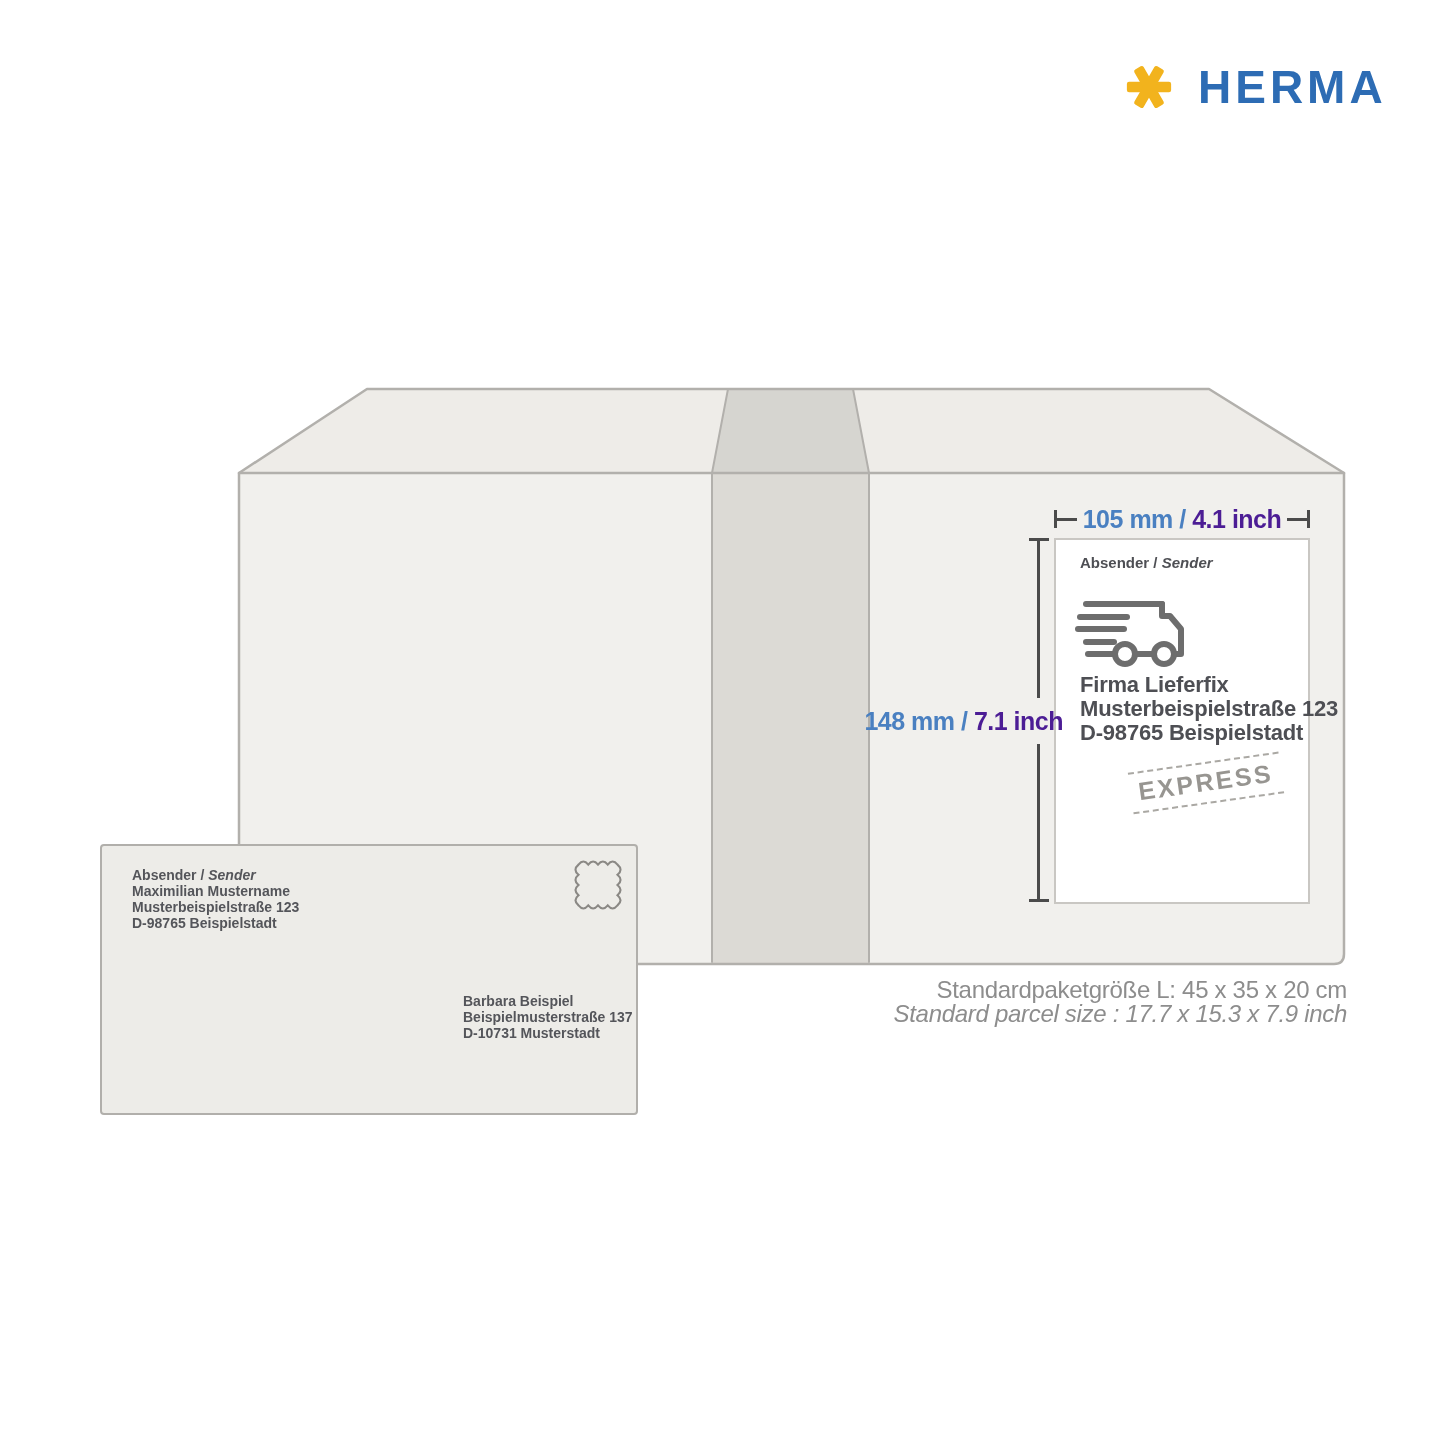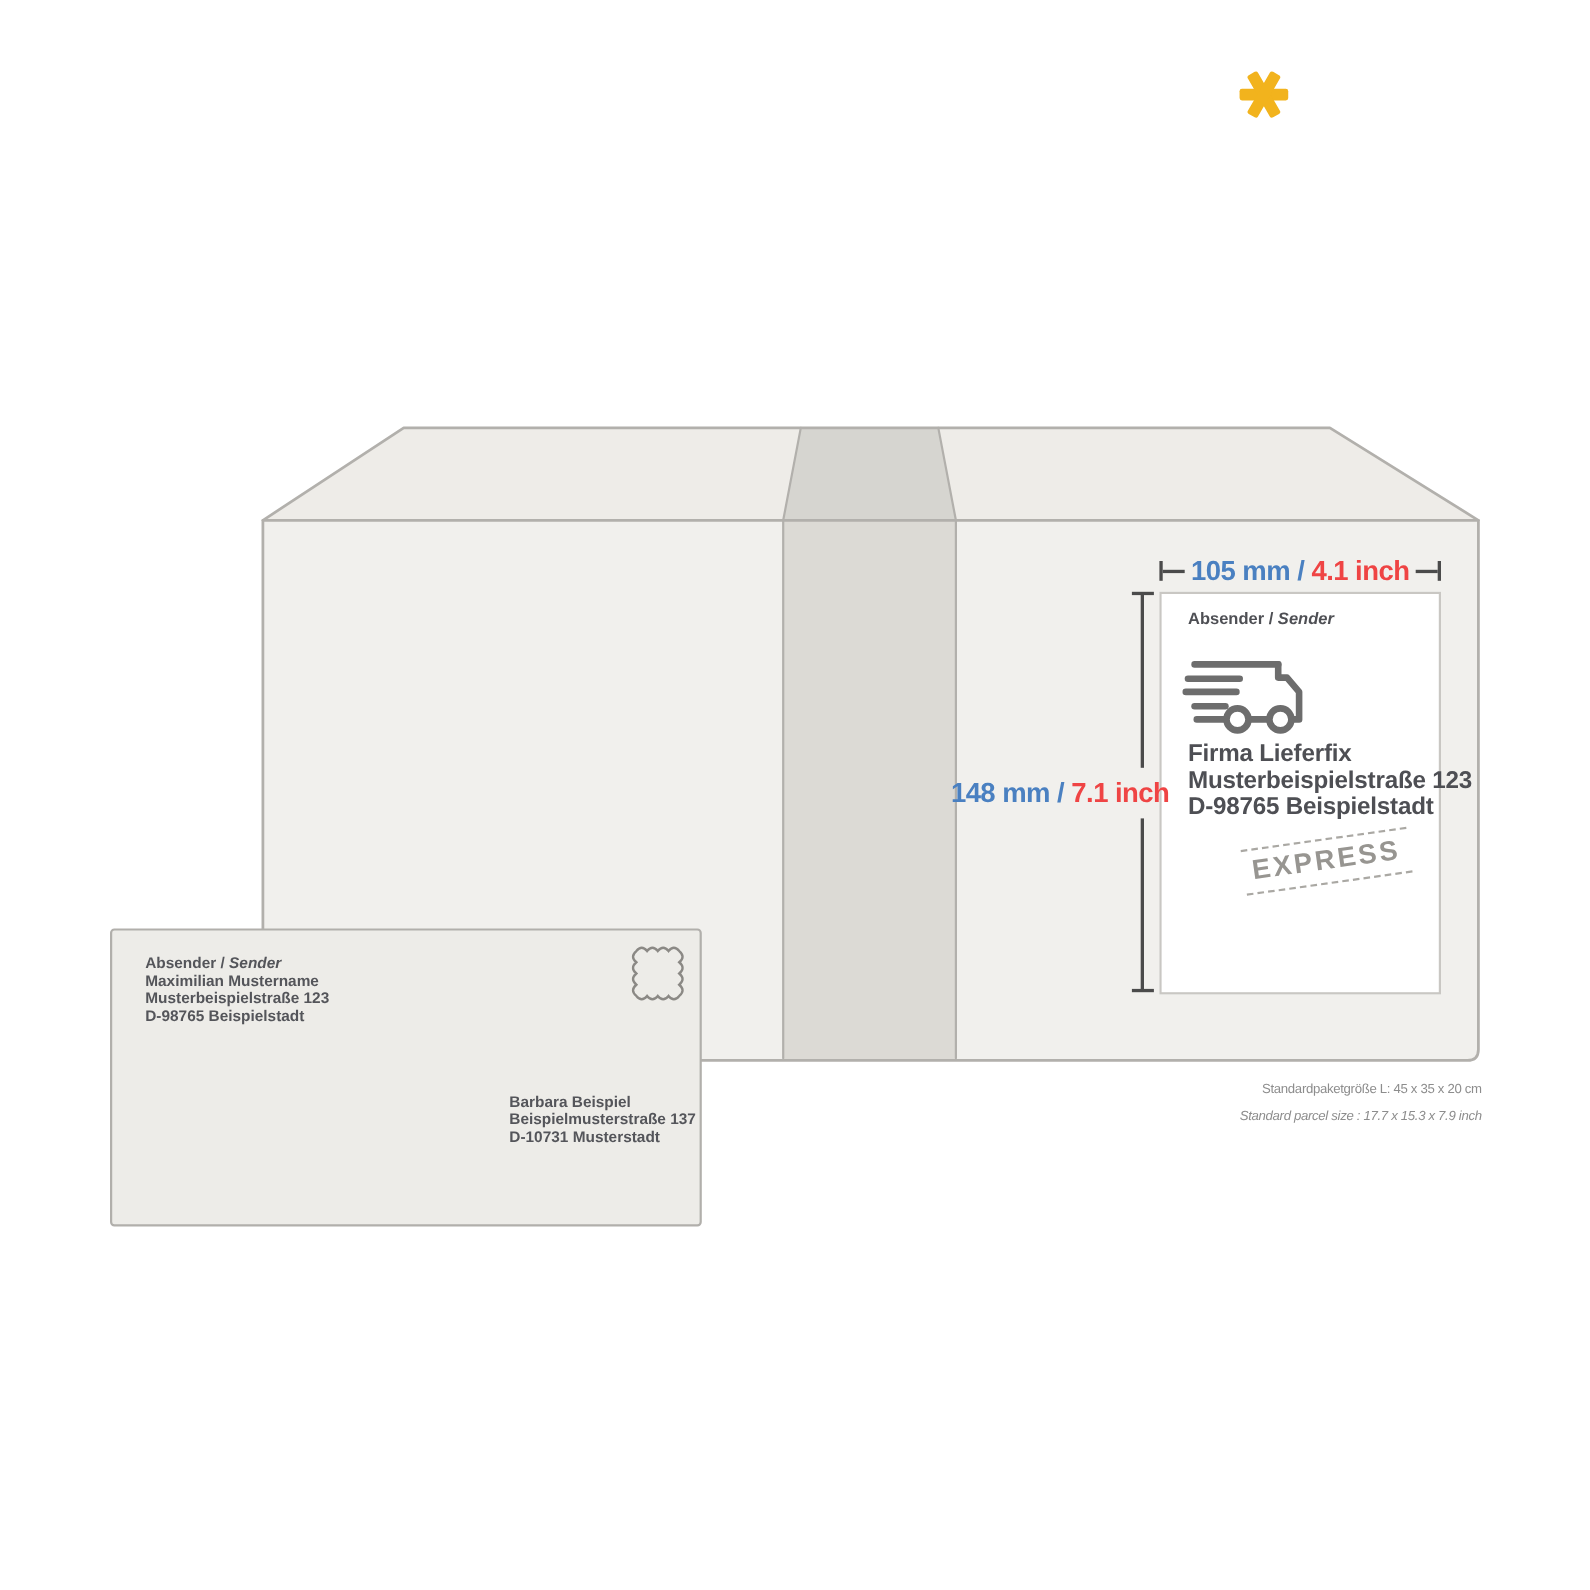--- a/index.html
+++ b/index.html
@@ -15,21 +15,21 @@
   
   .scene{left:0;top:0;width:1445px;height:1445px;z-index:0;}
 
   
   .hdim{left:1054px;top:505px;width:256px;height:28px;display:flex;align-items:center;z-index:4;}
   .hdim .tick{width:3px;height:18px;background:#4b4b4b;flex:0 0 auto;}
   .hdim .dline{height:3px;background:#4b4b4b;flex:1 1 auto;}
   .dimtext{font-size:25px;font-weight:bold;white-space:nowrap;letter-spacing:-0.5px;}
   .hdim .dimtext{margin:0 6px;}
   .dim-metric{color:#4a80c1;}
-  .dim-imperial{color:#ef4444;}
+  .dim-imperial{color:#4c1d95;}
 
   
   .vtick{width:20px;height:3px;background:#4b4b4b;z-index:4;}
   .vseg{width:3px;background:#4b4b4b;z-index:4;}
   .vdim-text{left:845px;top:707px;width:218px;text-align:right;z-index:4;}
 
   
   .label{left:1054px;top:538px;width:256px;height:366px;background:#ffffff;
          border:2px solid #c9c7c3;box-sizing:border-box;z-index:2;}
   .label-heading{position:absolute;left:24px;top:14px;font-size:15px;font-weight:bold;color:#4e4f54;}
@@ -37,21 +37,21 @@
   .truck{position:absolute;left:14px;top:52px;width:122px;height:78px;}
   .label-address{position:absolute;left:24px;top:133px;font-size:22px;font-weight:bold;
                  color:#4e4f54;line-height:24px;letter-spacing:-0.2px;white-space:nowrap;}
   .express{position:absolute;left:74px;top:222px;transform:rotate(-8deg);
            color:#8f8d88;font-size:25px;font-weight:bold;letter-spacing:2.5px;
            border-top:2px dashed #a3a19c;border-bottom:2px dashed #a3a19c;
            padding:4px 8px 5px 8px;opacity:.92;white-space:nowrap;}
 
   
   .caption{left:847px;top:978px;width:500px;text-align:right;color:#8d8d8d;
-           font-size:12px;line-height:24px;letter-spacing:-0.3px;z-index:1;}
+           font-size:24px;line-height:24px;letter-spacing:-0.3px;z-index:1;}
   .caption .it{font-style:italic;}
 
   
   .envelope{left:100px;top:844px;width:538px;height:271px;background:#edece8;
             border:2px solid #b1afab;border-radius:4px;box-sizing:border-box;z-index:3;}
   .env-block{position:absolute;font-size:14px;font-weight:bold;color:#54555a;
              line-height:16px;white-space:nowrap;}
   .env-sender{left:30px;top:21px;}
   .env-recipient{left:361px;top:147px;}
   .stamp{position:absolute;left:470px;top:12px;width:52px;height:54px;}
@@ -77,20 +77,21 @@
 </svg>
 
 <div class="abs logo">
   <svg class="logo-star" viewBox="0 0 104 92">
     <g fill="#f2b31d">
       <rect x="2" y="34" width="100" height="24" rx="5"></rect>
       <rect x="2" y="34" width="100" height="24" rx="5" transform="rotate(60 52 46)"></rect>
       <rect x="2" y="34" width="100" height="24" rx="5" transform="rotate(120 52 46)"></rect>
     </g>
   </svg>
+  <span class="logo-text">HERMA</span>
 </div>
 
 <div class="abs hdim">
   <div class="tick"></div>
   <div class="dline"></div>
   <div class="dimtext"><span class="dim-metric">105 mm /</span> <span class="dim-imperial">4.1 inch</span></div>
   <div class="dline"></div>
   <div class="tick"></div>
 </div>
 

